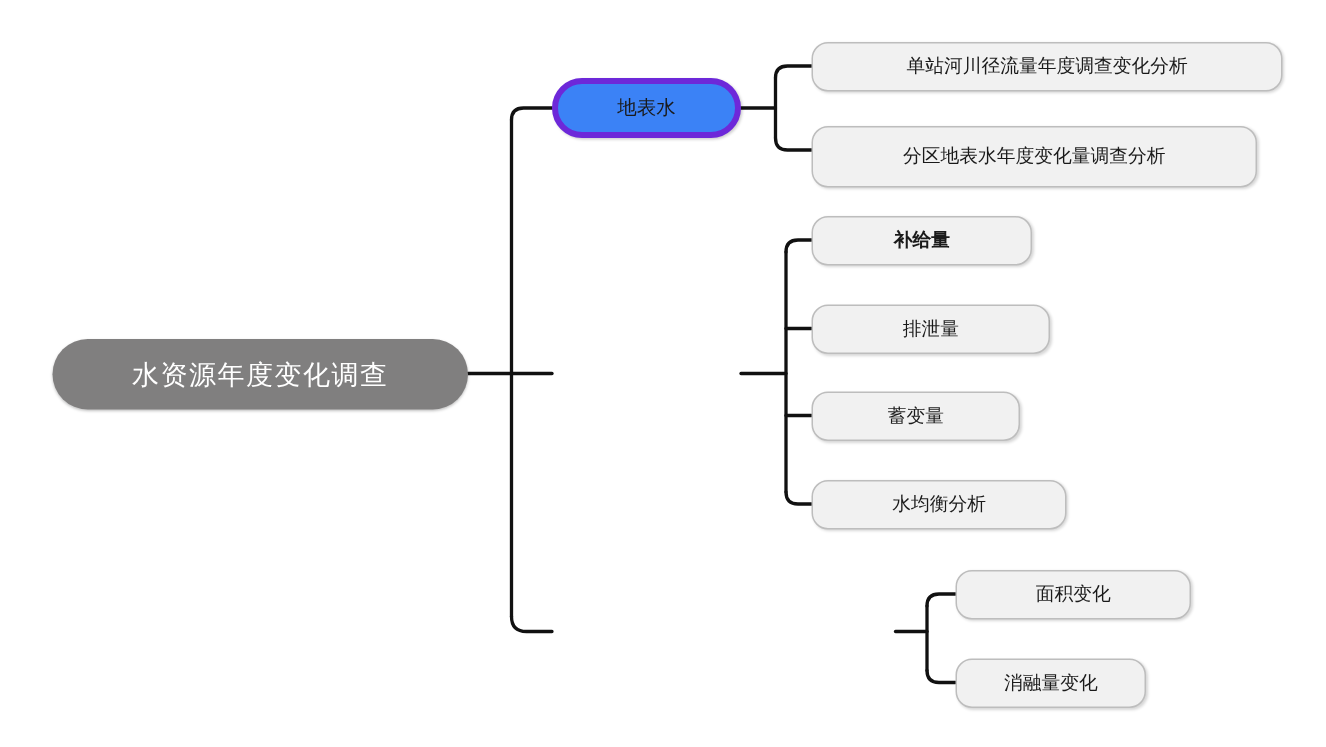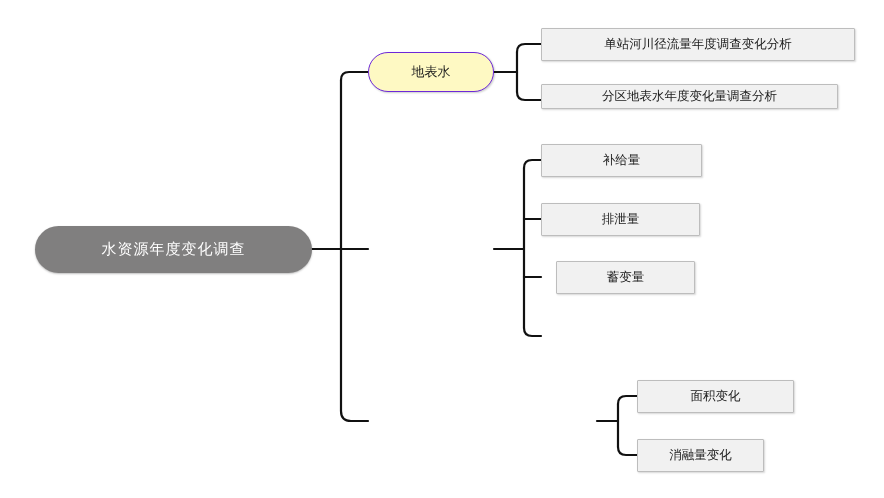--- a/index.html
+++ b/index.html
@@ -10,31 +10,31 @@
   }
   #canvas{position:absolute;left:0;top:0;width:884px;height:498px;}
   svg.links{position:absolute;left:0;top:0;width:884px;height:498px;pointer-events:none;}
   .node{
     position:absolute;box-sizing:border-box;
     display:flex;align-items:center;justify-content:center;
     text-align:center;white-space:nowrap;
   }
   .node-root{
     background:#807f7f;color:#ffffff;border-radius:26px;
-    font-size:15px;letter-spacing:1px;
+    font-size:18px;letter-spacing:1px;
     box-shadow:0 1px 2px rgba(0,0,0,0.25);
   }
   .node-l2{
-    background:#fef9c3;color:#1a1a1a;border:1px solid #6d28d9;
+    background:#3b82f6;color:#1a1a1a;border:4px solid #6d28d9;
     border-radius:22px;font-size:13px;
     box-shadow:1px 1px 2px rgba(0,0,0,0.20);
   }
   .node-l3{
     background:#f1f1f1;color:#1a1a1a;border:1px solid #bdbdbd;
-    border-radius:1px;font-size:12.5px;
+    border-radius:11px;font-size:12.5px;
     box-shadow:1px 1px 2px rgba(0,0,0,0.16);
   }
 </style>
 </head>
 <body>
 
 <div id="canvas">
 
   <svg class="links" viewBox="0 0 884 498">
     <g fill="none" stroke="#111111" stroke-width="2.2" stroke-linecap="round" stroke-linejoin="round">
@@ -75,36 +75,39 @@
   <div class="node node-l2" style="left:368px;top:52px;width:126px;height:40px;">
     <span>地表水</span>
   </div>
 
 
 
   <div class="node node-l3" style="left:541px;top:28px;width:314px;height:33px;">
     <span>单站河川径流量年度调查变化分析</span>
   </div>
 
-  <div class="node node-l3" style="left:541px;top:84px;width:297px;height:25px;">
+  <div class="node node-l3" style="left:541px;top:84px;width:297px;height:41px;">
     <span>分区地表水年度变化量调查分析</span>
   </div>
 
-  <div class="node node-l3" style="left:541px;top:144px;width:161px;height:33px;">
+  <div class="node node-l3" style="left:541px;top:144px;width:147px;height:33px;font-weight:bold;">
     <span>补给量</span>
   </div>
 
   <div class="node node-l3" style="left:541px;top:203px;width:159px;height:33px;">
     <span>排泄量</span>
   </div>
 
-  <div class="node node-l3" style="left:556px;top:261px;width:139px;height:33px;">
+  <div class="node node-l3" style="left:541px;top:261px;width:139px;height:33px;">
     <span>蓄变量</span>
   </div>
 
+  <div class="node node-l3" style="left:541px;top:320px;width:170px;height:33px;">
+    <span>水均衡分析</span>
+  </div>
 
   <div class="node node-l3" style="left:637px;top:380px;width:157px;height:33px;font-family:Liberation Mono, monospace;">
     <span>面积变化</span>
   </div>
 
   <div class="node node-l3" style="left:637px;top:439px;width:127px;height:33px;">
     <span>消融量变化</span>
   </div>
 
 </div>

